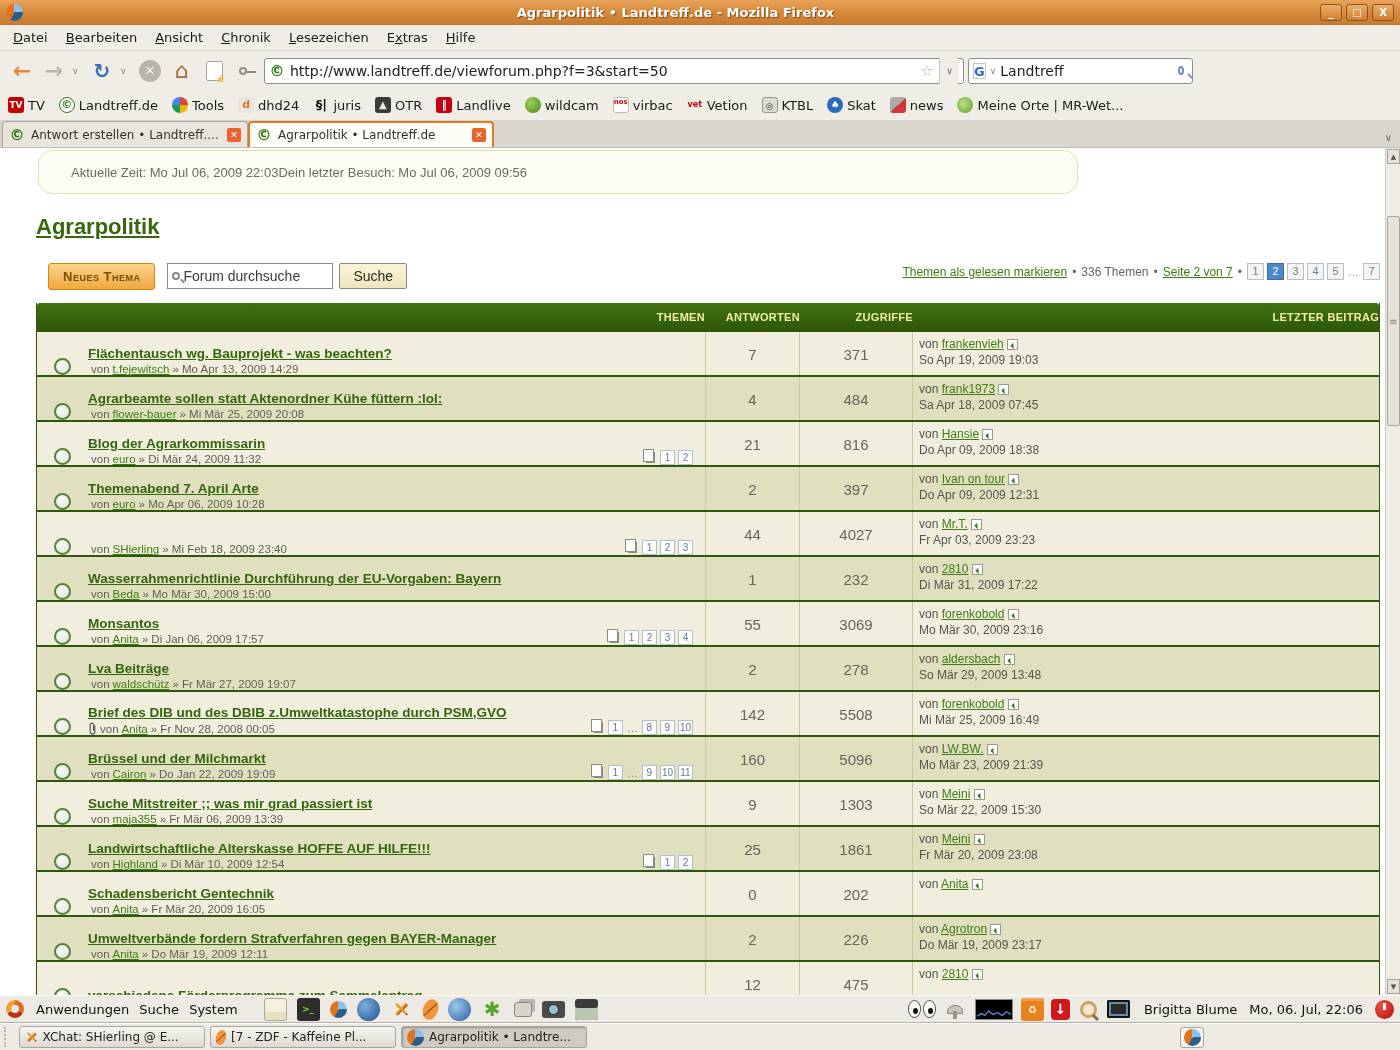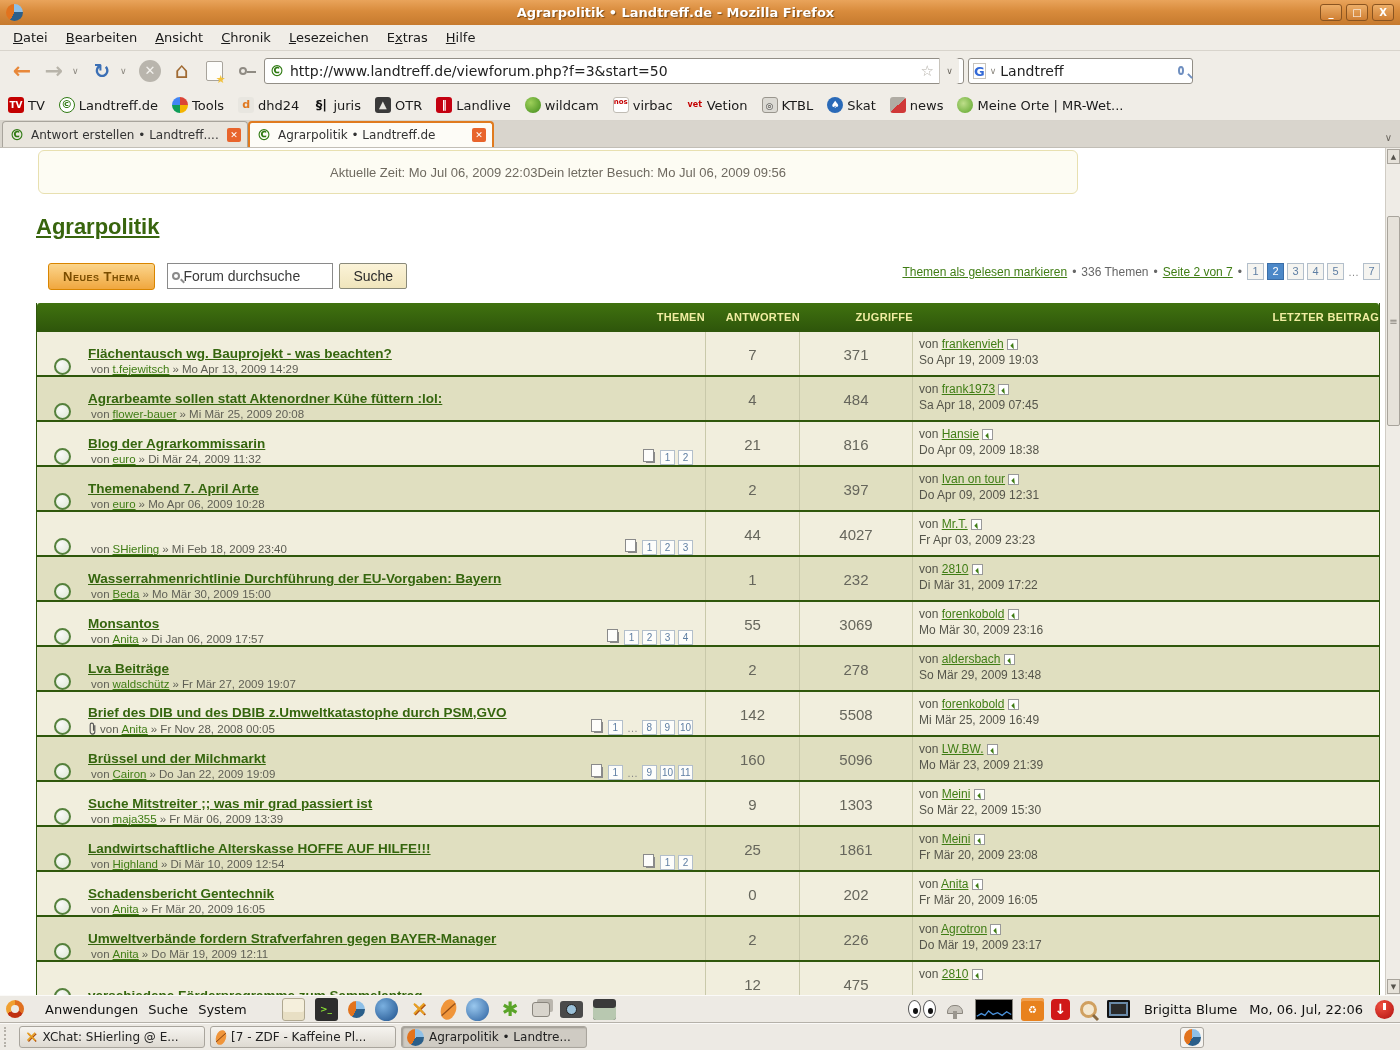--- a/index.html
+++ b/index.html
@@ -79,21 +79,21 @@
   .tab.active { background:#fdfcf7; border-color:#e07b1f; border-width:2px 2px 0 2px; font-size:12px; }
   .tab-label { flex:1; white-space:nowrap; overflow:hidden; }
   .tab-close { width:14px; height:14px; border-radius:2px; background:#e8642c; color:#fff; font-size:9px;
     line-height:14px; text-align:center; font-weight:bold; }
   .tab-listbtn { margin-left:auto; color:#6a665e; font-size:10px; padding:0 8px 4px 0; }
 
   
   .content { position:absolute; top:148px; left:0; width:1385px; height:847px; background:#fff; overflow:hidden;
     font-family:"Liberation Sans",sans-serif; }
   .infobox { position:absolute; top:2px; left:38px; width:1040px; height:44px; background:#fdfcf3;
-    border:1px solid #e8e0b0; border-radius:6px; display:flex; align-items:center; justify-content:center;
+    border:1px solid #e8e0b0; border-radius:14px; display:flex; align-items:center; justify-content:flex-start;
     padding:0 32px; color:#6f6a60; font-size:13px; }
   .forum-title { position:absolute; top:66px; left:36px; font-size:22px; font-weight:bold;
     color:#38650d; text-decoration:underline; }
   .controls { position:absolute; top:115px; left:36px; width:1332px; display:flex; align-items:flex-start;margin-left:12px; }
   .btn-newtopic { background:linear-gradient(180deg,#fbd58c,#f0a73f); border:1px solid #d98500; border-radius:3px;
     padding:5px 14px; font-variant:small-caps; font-weight:bold; font-size:13px; color:#7a4d00; letter-spacing:.5px; }
   .forum-search { margin-left:12px; width:166px; height:26px; border:1px solid #8a8a8a; background:#fff;
     display:flex; align-items:center; padding:0 4px; }
   .fs-mag { width:8px; height:8px; border:2px solid #8a8a8a; border-radius:50%; position:relative; margin-right:3px; flex:none; }
   .fs-mag:after { content:""; position:absolute; left:6px; top:6px; width:5px; height:2px; background:#8a8a8a; transform:rotate(45deg); }
@@ -145,21 +145,21 @@
   .scrollbar { position:absolute; top:148px; right:0; width:15px; height:847px; background:#efece6; border-left:1px solid #d0ccc4; }
   .sb-btn { position:absolute; left:1px; width:13px; height:15px; background:#e6e2da; border:1px solid #a8a49c;
     color:#55524c; font-size:7px; text-align:center; line-height:14px; }
   .sb-up { top:1px; } .sb-down { bottom:1px; }
   .sb-thumb { position:absolute; left:1px; top:68px; width:13px; height:210px; background:#e6e2da;
     border:1px solid #a8a49c; border-radius:2px; }
   .sb-thumb:after { content:"≡"; color:#8a867e; font-size:10px; position:absolute; top:50%; left:50%; transform:translate(-50%,-50%); }
 
   
   .panel-top { position:absolute; top:995px; left:0; width:1400px; height:28px; background:#edeae4;
-    border-top:1px solid #fbfaf8; border-bottom:1px solid #b5b1a9; display:flex; align-items:center; padding:0 6px; gap:16px; }
+    border-top:1px solid #fbfaf8; border-bottom:1px solid #b5b1a9; display:flex; align-items:center; padding:0 6px; gap:7px; }
   .ubuntu-logo { width:18px; height:18px; border-radius:50%; background:conic-gradient(#e07020 0 33%,#c03010 33% 66%,#f0a030 66%); position:relative; }
   .ubuntu-logo:after { content:""; position:absolute; inset:5px; border-radius:50%; background:#edeae4; }
   .p-menu { font-size:13px; color:#111; padding:0 5px; }
   .launchers { display:flex; align-items:center; gap:10px; margin-left:14px; }
   .p-ico { width:23px; height:23px; display:inline-flex; align-items:center; justify-content:center;
     font-size:12px; font-weight:bold; border-radius:3px; color:#fff; }
   .i-note { background:#f5efdc; border:1px solid #b0a890; box-shadow:inset 0 -8px 0 #e8dfc4; }
   .i-term { background:#2d2d2d; color:#8ae234; font-size:9px; }
   .i-ff, .ff-ico { width:17px; height:17px; border-radius:50%; background:conic-gradient(from 210deg,#e2731d 0 40%,#8ec0e8 40% 65%,#2b5f8a 65%); }
   .i-tb { background:radial-gradient(circle at 35% 35%,#7ab0e0,#1d4f8a); border-radius:50%; }
@@ -696,21 +696,20 @@
           <span class="by-date">» Fr Mär 20, 2009 16:05</span>
         </div>
       </div>
       <span class="rowpages"></span>
     </div>
     <div class="cell-replies">0</div>
     <div class="cell-views">202</div>
     <div class="cell-last">
       <div><span class="lp-pre">von</span> <a class="lp-user">Anita</a>
         <span class="goto-ico"></span></div>
-      <div class="ldate">Fr Mär 20, 2009 16:05</div>
     </div>
   </div>
 
   <div class="frow">
     <div class="cell-topic">
       <span class="status-circle"></span>
       <div class="topic-main">
         <a class="topic-title">Umweltverbände fordern Strafverfahren gegen BAYER-Manager</a>
         <div class="topic-byline">
           <span class="clip"></span>

